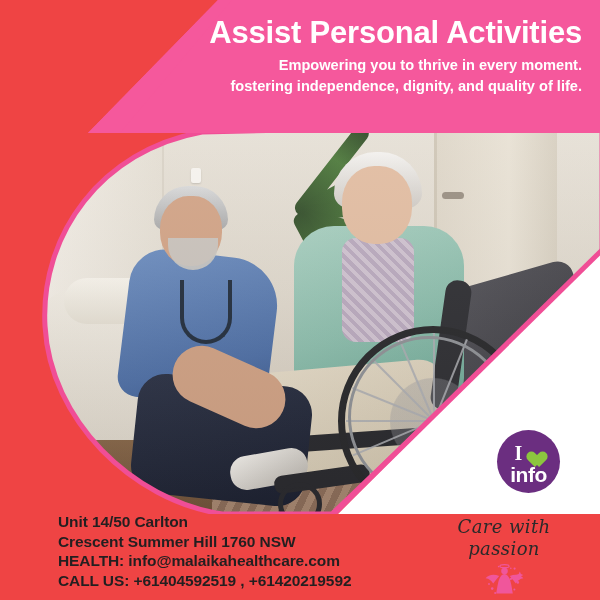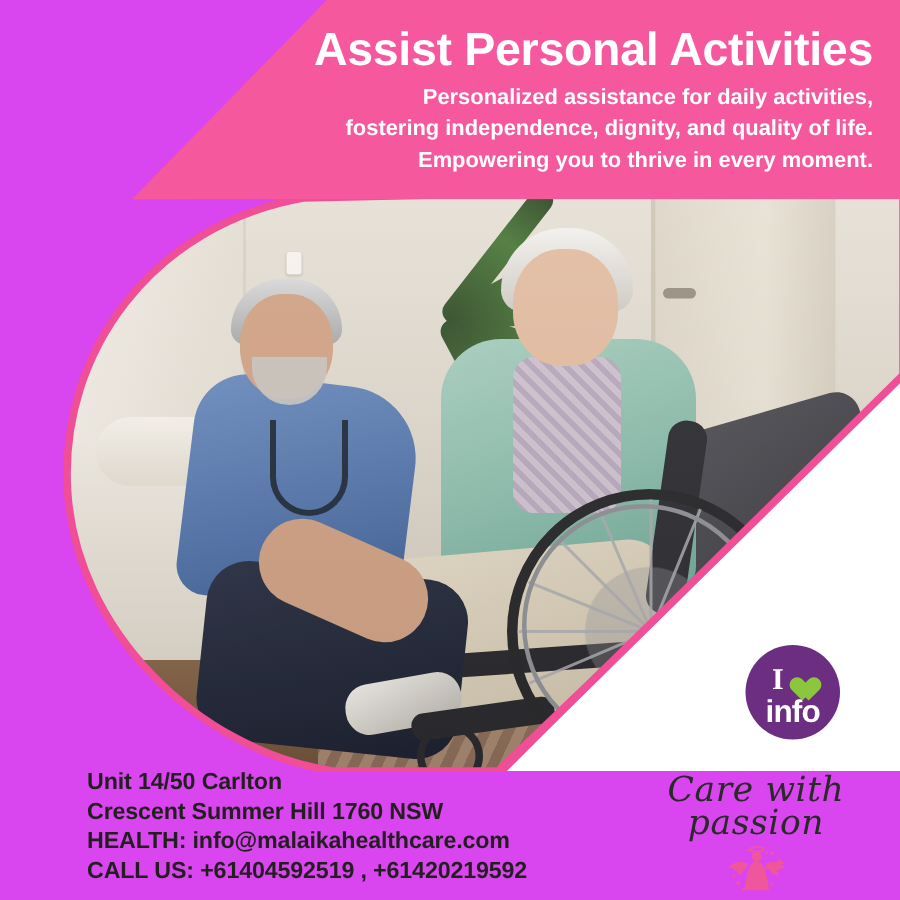--- a/index.html
+++ b/index.html
@@ -8,21 +8,21 @@
     background: #ffffff;
   }
   body {
     font-family: "Liberation Sans", sans-serif;
   }
   #poster {
     position: relative;
     width: 600px;
     height: 600px;
     overflow: hidden;
-    background: #d946ef;
+    background: #ef4444;
   }
 
   
   .pink-wedge {
     position: absolute;
     left: 0;
     top: 0;
     width: 600px;
     height: 133px;
     background: #F5589C;
@@ -339,21 +339,21 @@
     font-size: 13px;
     font-weight: bold;
     letter-spacing: 0.9px;
     line-height: 16px;
     white-space: nowrap;
   }
   .brand-tagline {
     color: #2a2a2a;
     font-family: "DejaVu Serif", serif;
     font-style: italic;
-    font-size: 23px;
+    font-size: 18px;
     line-height: 22px;
     margin-top: 2px;
     letter-spacing: 0.4px;
   }
   .brand-mark {
     margin-top: 1px;
     height: 36px;
     display: flex;
     align-items: center;
     justify-content: center;
@@ -435,23 +435,22 @@
     <polygon points="560,118 560,384 296,384" fill="#ffffff"></polygon>
     <line x1="560" y1="120" x2="292" y2="384" stroke="#F04E96" stroke-width="5"></line>
   </svg>
 
   <div class="pink-wedge"></div>
   <div class="pink-wedge-tail"></div>
 
   <div class="header-text">
     <div class="headline">Assist Personal Activities</div>
     <div class="subline">
-      <span>Personalized assistance for daily activities,</span>
+      <span>Empowering you to thrive in every moment.</span>
       <span>fostering independence, dignity, and quality of life.</span>
-      <span>Empowering you to thrive in every moment.</span>
     </div>
   </div>
 
   <div class="ndis-badge">
     <div class="ndis-row1">
       <span class="ndis-i">I</span>
       <span class="ndis-heart"></span>
     </div>
     <div class="ndis-word">info</div>
   </div>

